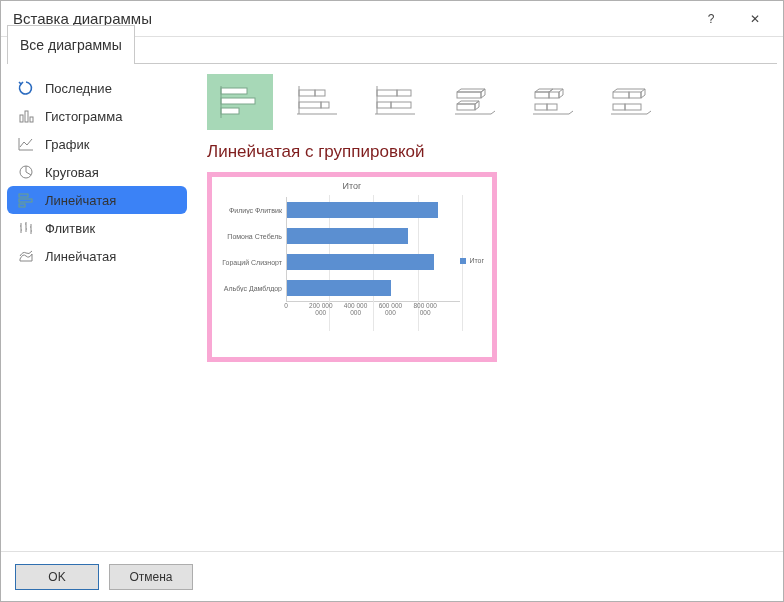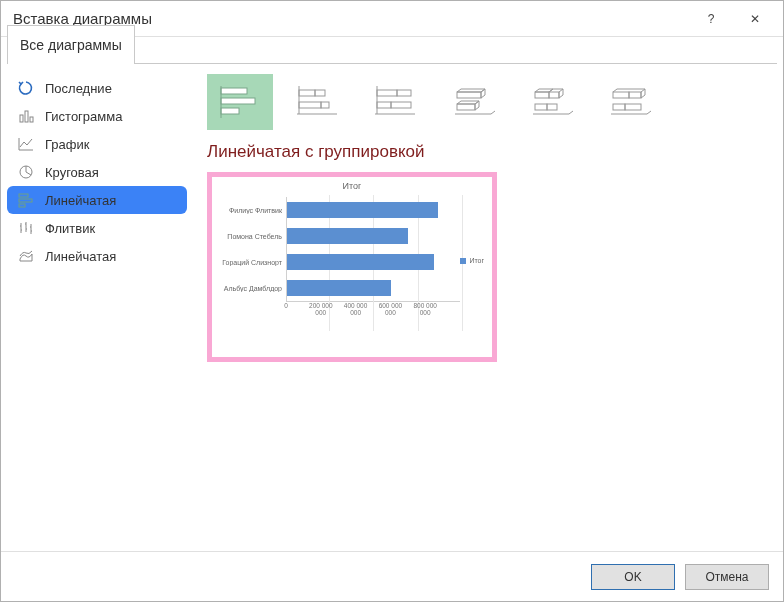--- a/index.html
+++ b/index.html
@@ -190,21 +190,20 @@
     align-items: center;
     gap: 3px;
   }
   .legend .sw {
     width: 6px; height: 6px; background:#5b8fd1;
   }
   .footer {
     height: 50px;
     border-top: 1px solid #e0e0e0;
     display: flex;
-    justify-content: flex-end;
     align-items: center;
     padding: 0 14px;
     gap: 10px;
   }
   .btn {
     min-width: 84px;
     height: 26px;
     border: 1px solid #adadad;
     background: #e1e1e1;
     font-size: 12px;

